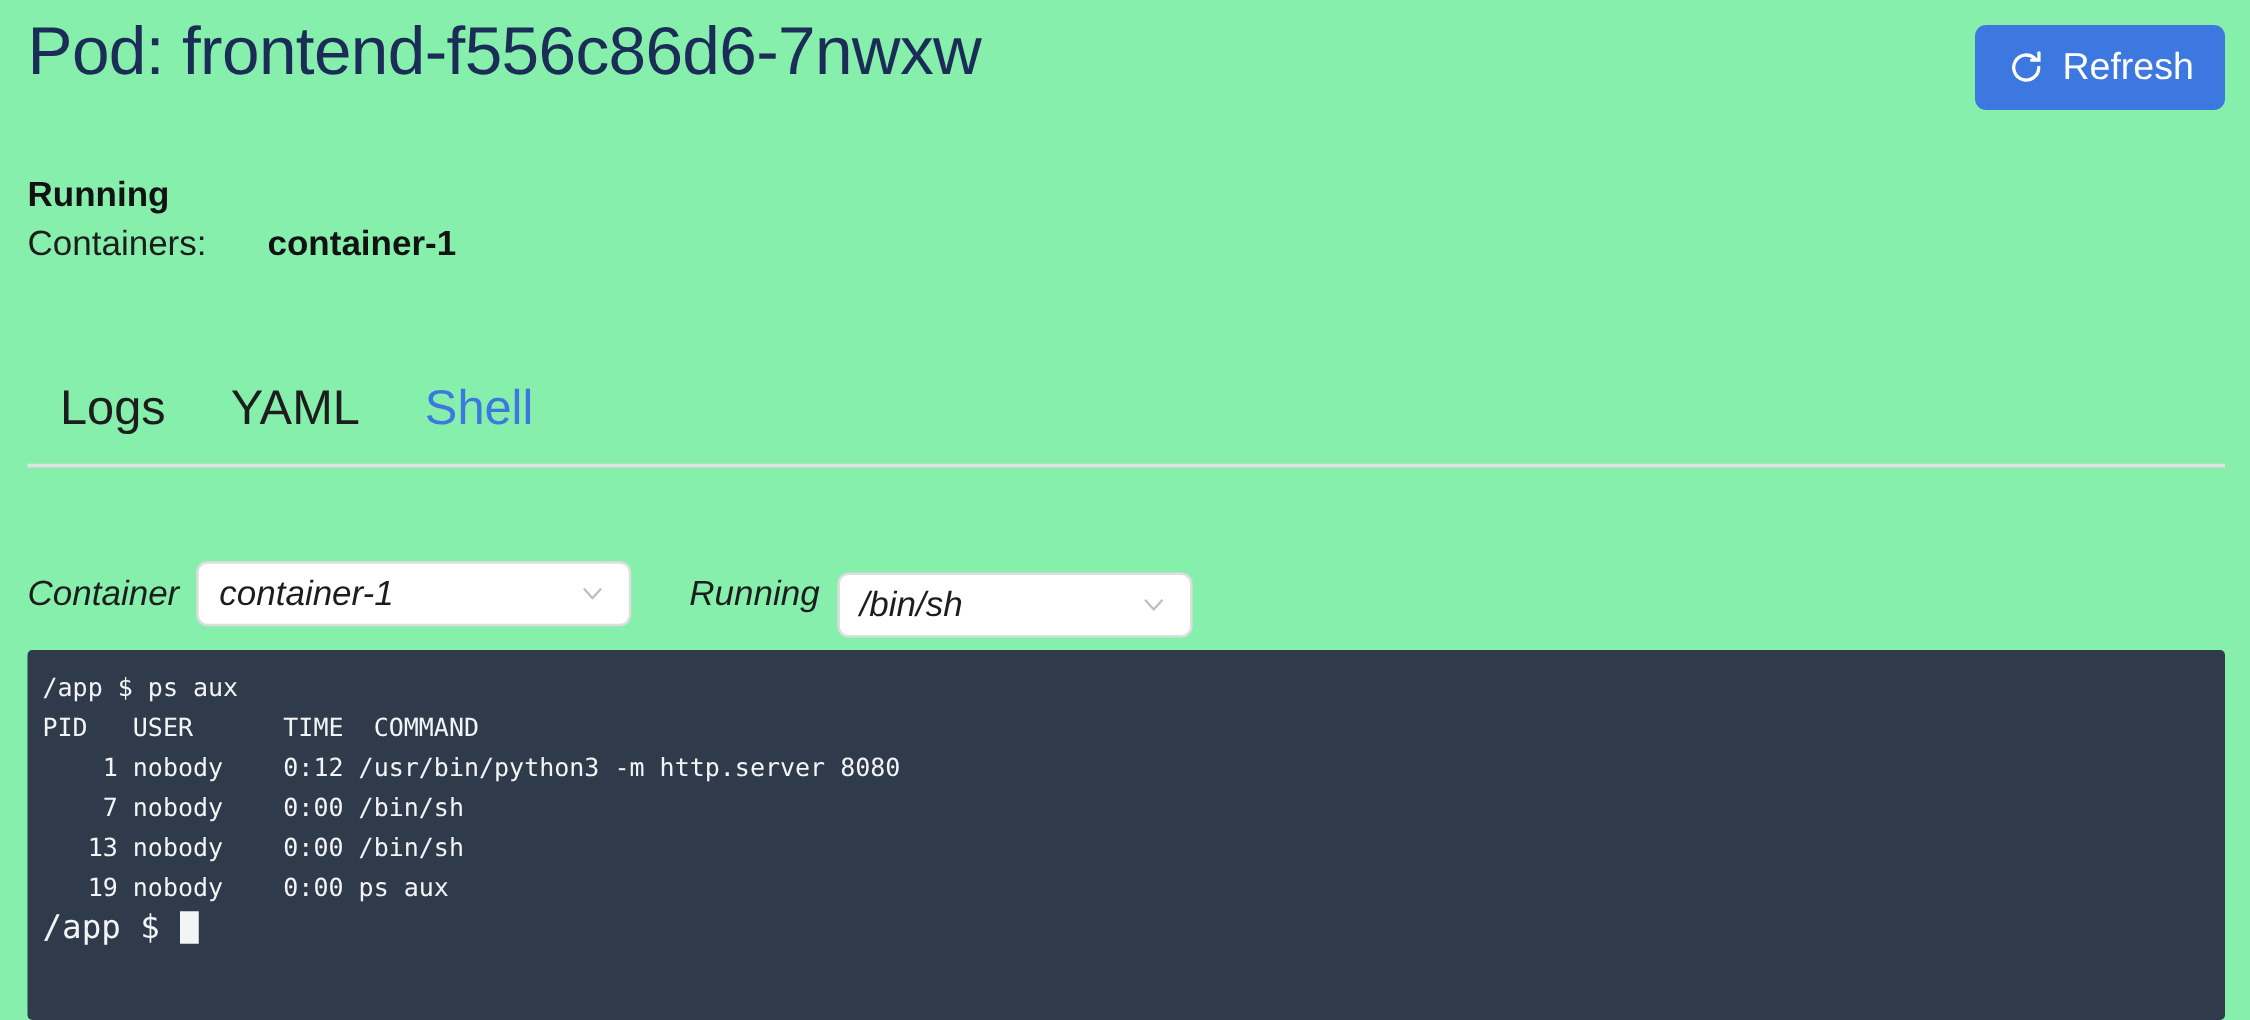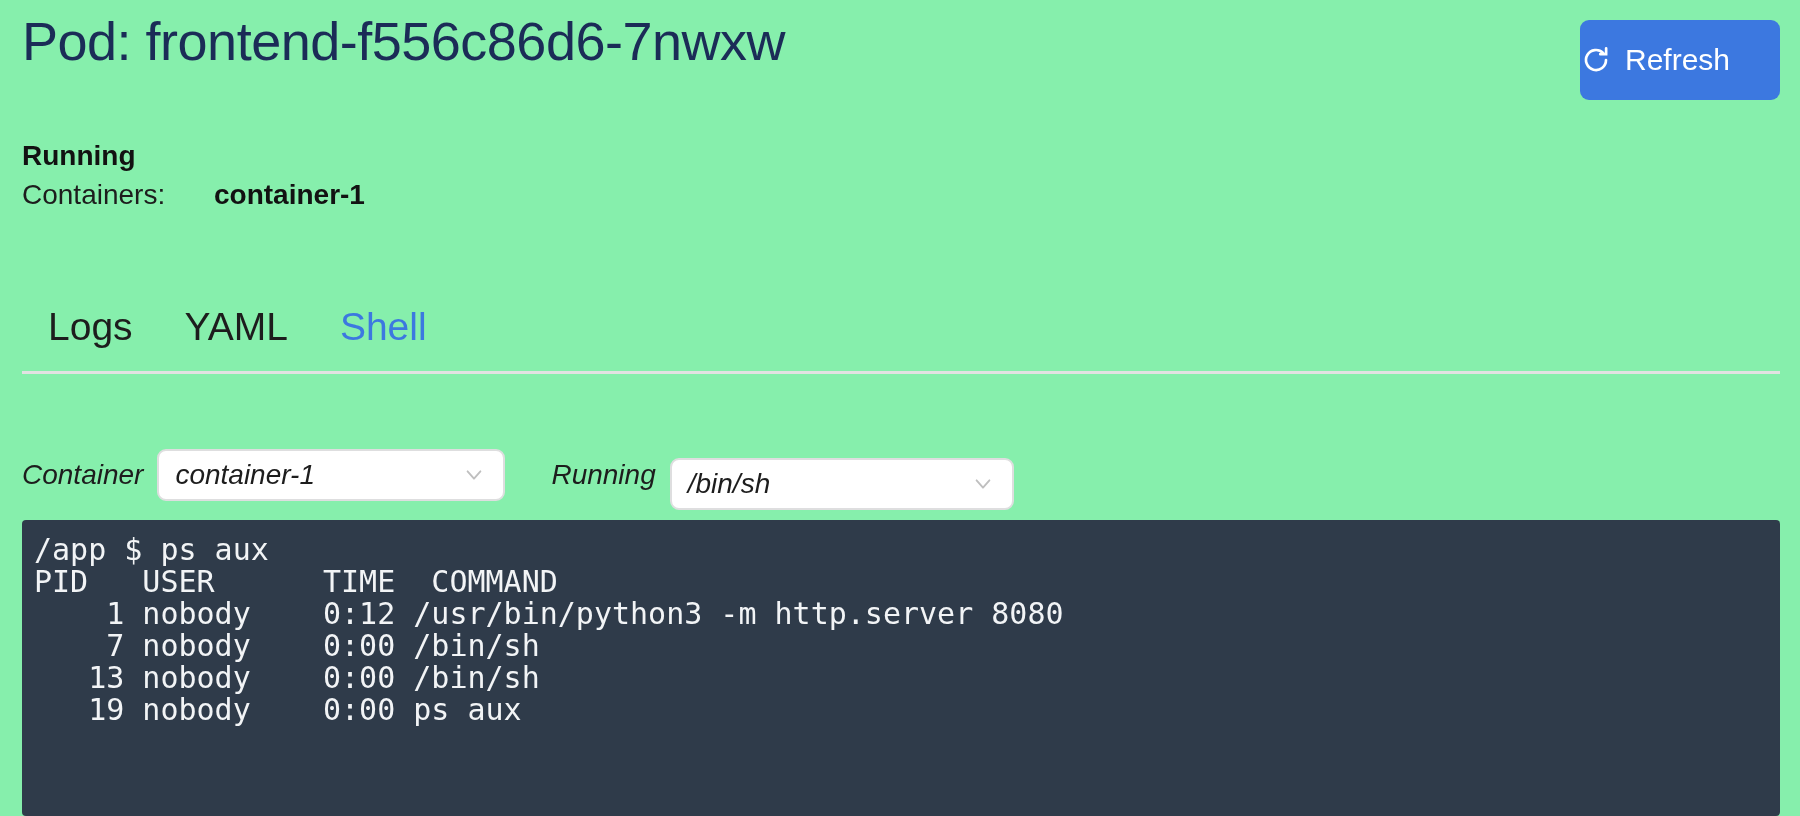--- a/index.html
+++ b/index.html
@@ -38,32 +38,33 @@
     color: #1b2c57;
     letter-spacing: -0.5px;
     white-space: nowrap;
     line-height: 1.1;
   }
   .refresh-button {
     position: absolute;
     right: 0;
     top: 12px;
     width: 200px;
-    height: 80px;
+    height: 68px;
     background: #3c78e0;
     border: none;
     border-radius: 9px;
     color: #ffffff;
     font-family: "Liberation Sans", sans-serif;
     font-size: 30px;
     display: flex;
     align-items: center;
+    justify-content: center;
     gap: 13px;
     cursor: pointer;
-    padding: 0;
+    padding: 16px;
   }
   .refresh-icon {
     width: 32px;
     height: 32px;
     display: block;
     flex: 0 0 auto;
   }
   .refresh-label { display: block; line-height: 1; }
 
   
@@ -154,21 +155,21 @@
     height: 52px;
     border: 2px solid #dededf;
     border-radius: 9px;
     background: #ffffff;
     display: flex;
     align-items: center;
     cursor: pointer;
     box-sizing: border-box;
   }
   .select-container { width: 348px; }
-  .select-command { width: 344px; margin-top: 18px; }
+  .select-command { width: 284px; margin-top: 18px; }
   .select-value {
     font-size: 28px;
     color: #1d1d1d;
     padding-left: 16px;
     white-space: nowrap;
     overflow: hidden;
   }
   .chevron {
     position: absolute;
     right: 18px;
@@ -188,21 +189,21 @@
     height: 296px;
     background: #2f3b4a;
     border-radius: 4px;
     overflow: hidden;
     box-sizing: border-box;
     padding: 14px 12px 0 12px;
   }
   .terminal-output {
     margin: 0;
     font-family: "DejaVu Sans Mono", monospace;
-    font-size: 30px;
+    font-size: 20px;
     line-height: 32px;
     color: #f2f4f6;
     white-space: pre;
     letter-spacing: 0px;
   }
   .cursor-line {
     font-family: "DejaVu Sans Mono", monospace;
     font-size: 26px;
     line-height: 32px;
     color: #f2f4f6;
@@ -284,15 +285,16 @@
     </div>
   </div>
 
   <div class="terminal">
     <pre class="terminal-output">/app $ ps aux
 PID   USER      TIME  COMMAND
     1 nobody    0:12 /usr/bin/python3 -m http.server 8080
     7 nobody    0:00 /bin/sh
    13 nobody    0:00 /bin/sh
    19 nobody    0:00 ps aux</pre>
+    <div class="cursor-line"><span>/app $ </span><span class="cursor-block"></span></div>
   </div>
 
 </div>
 
 </body></html>

